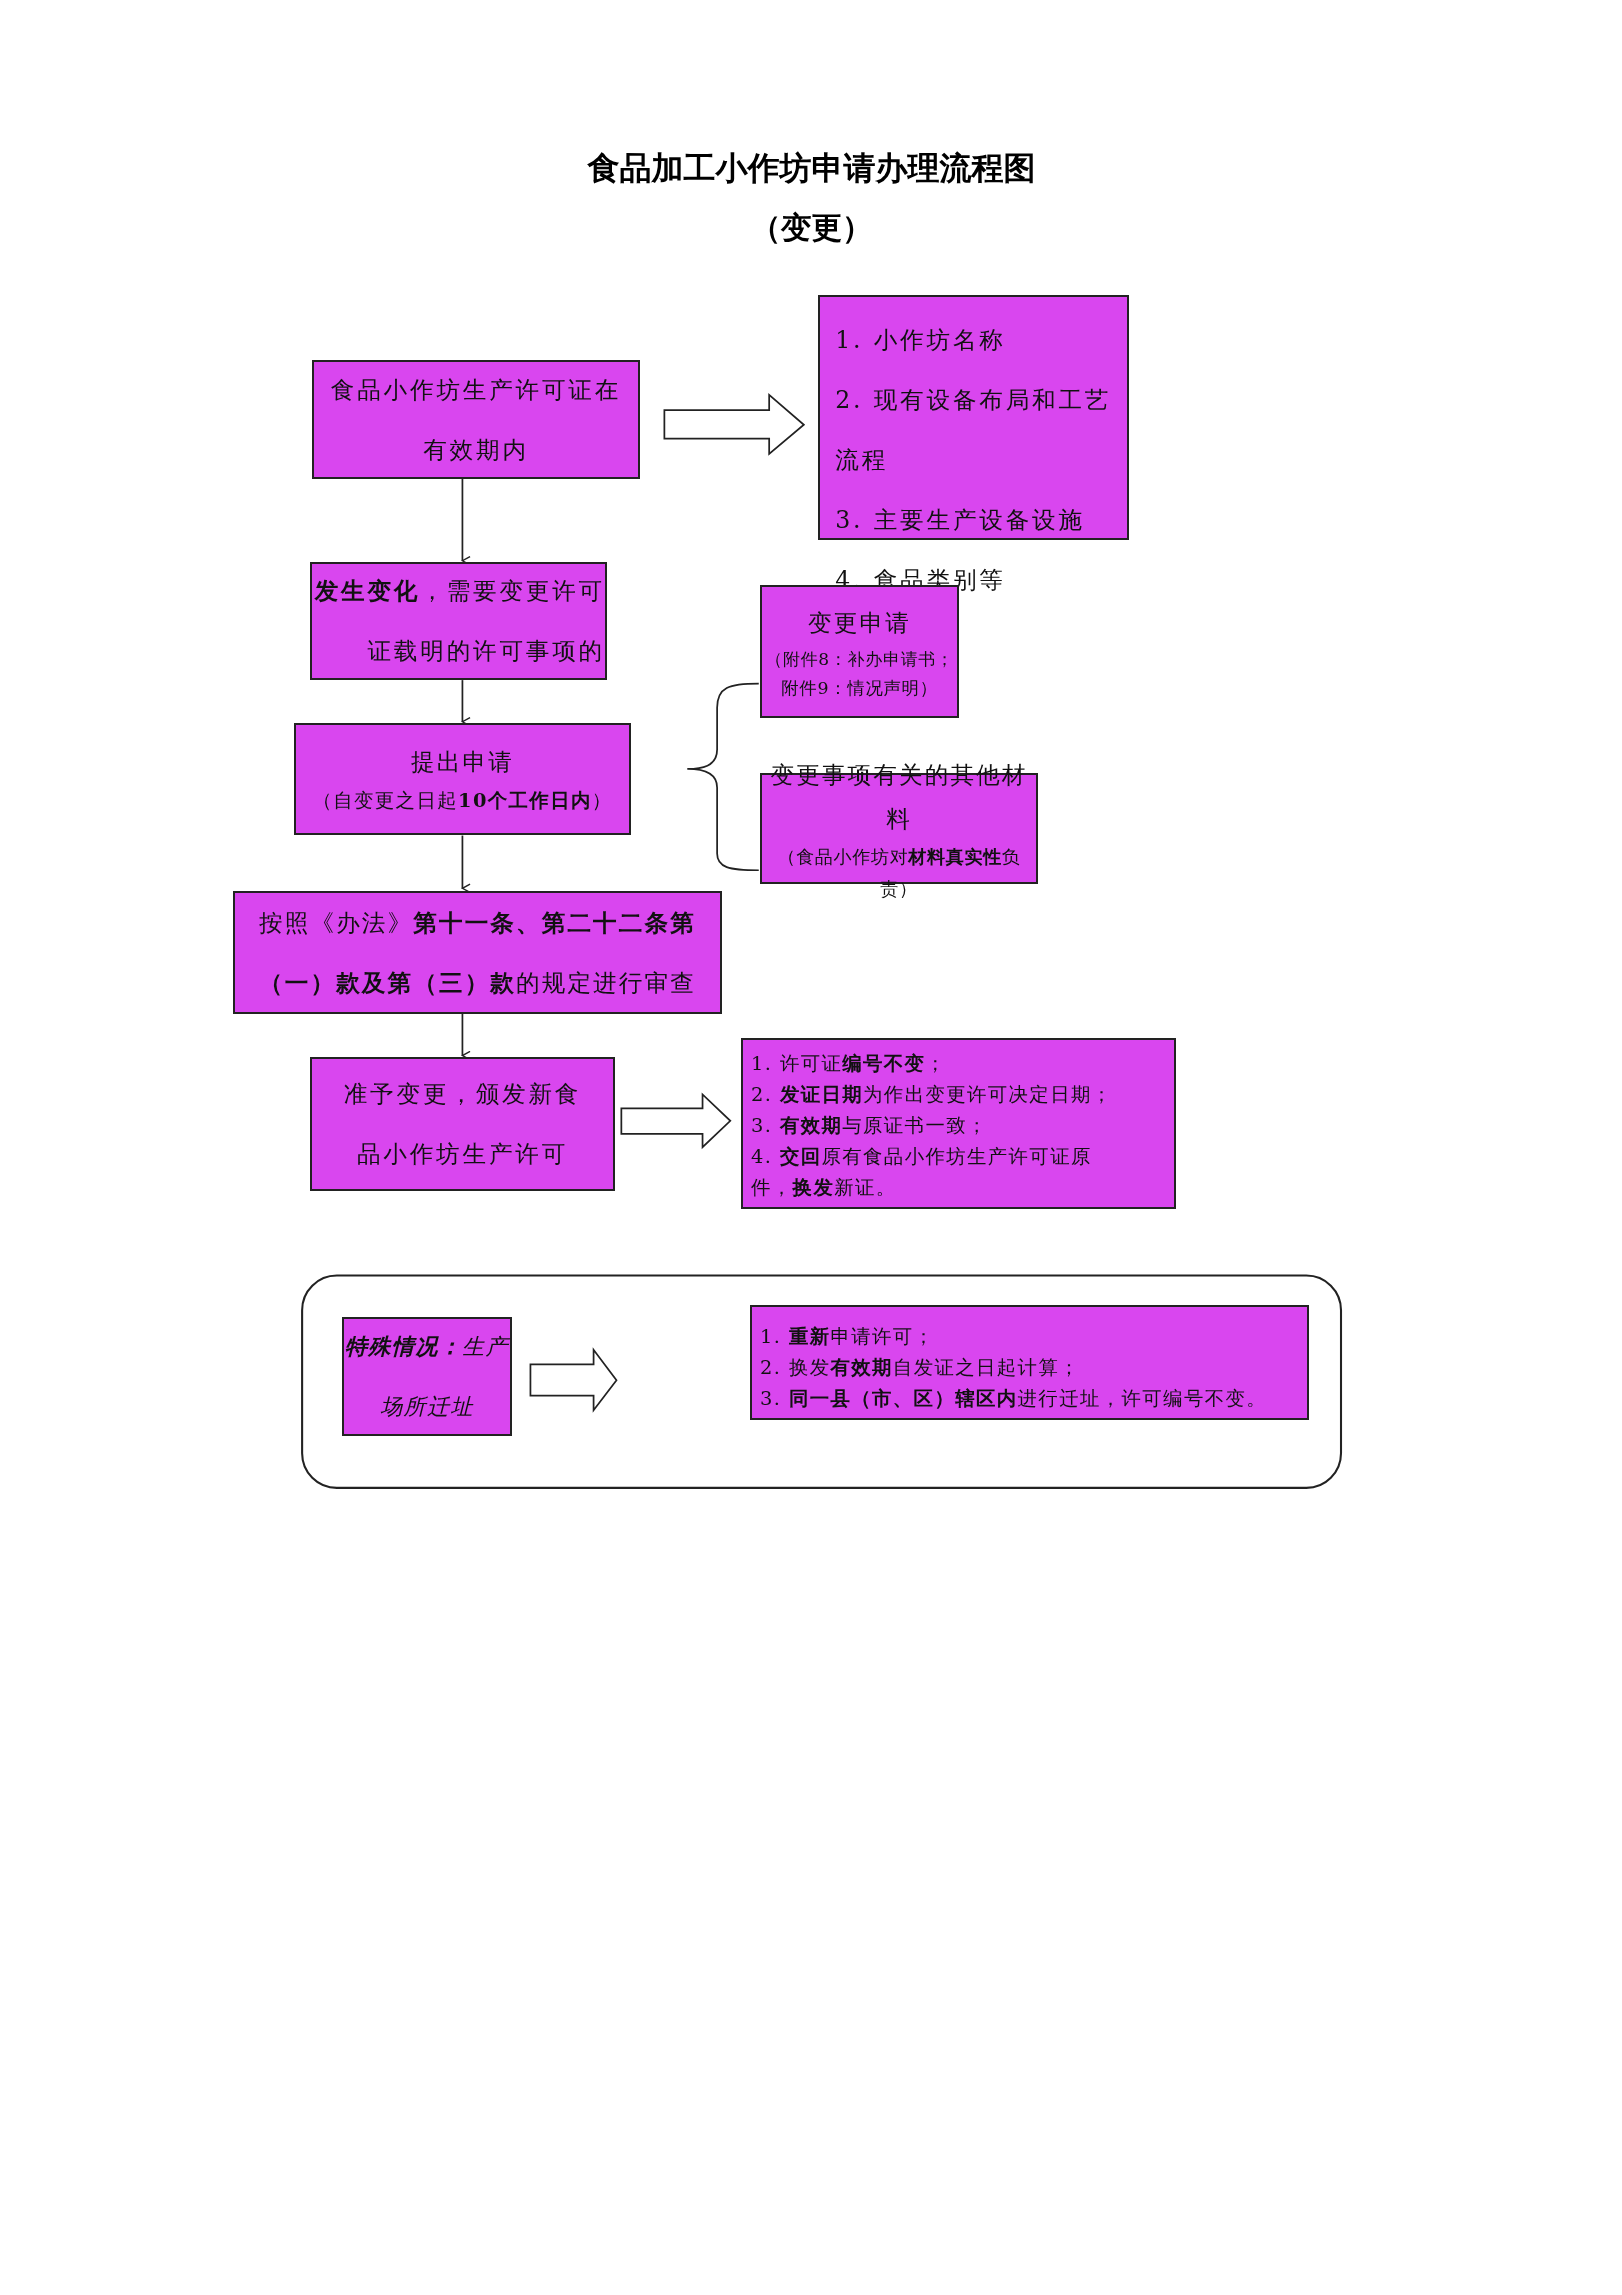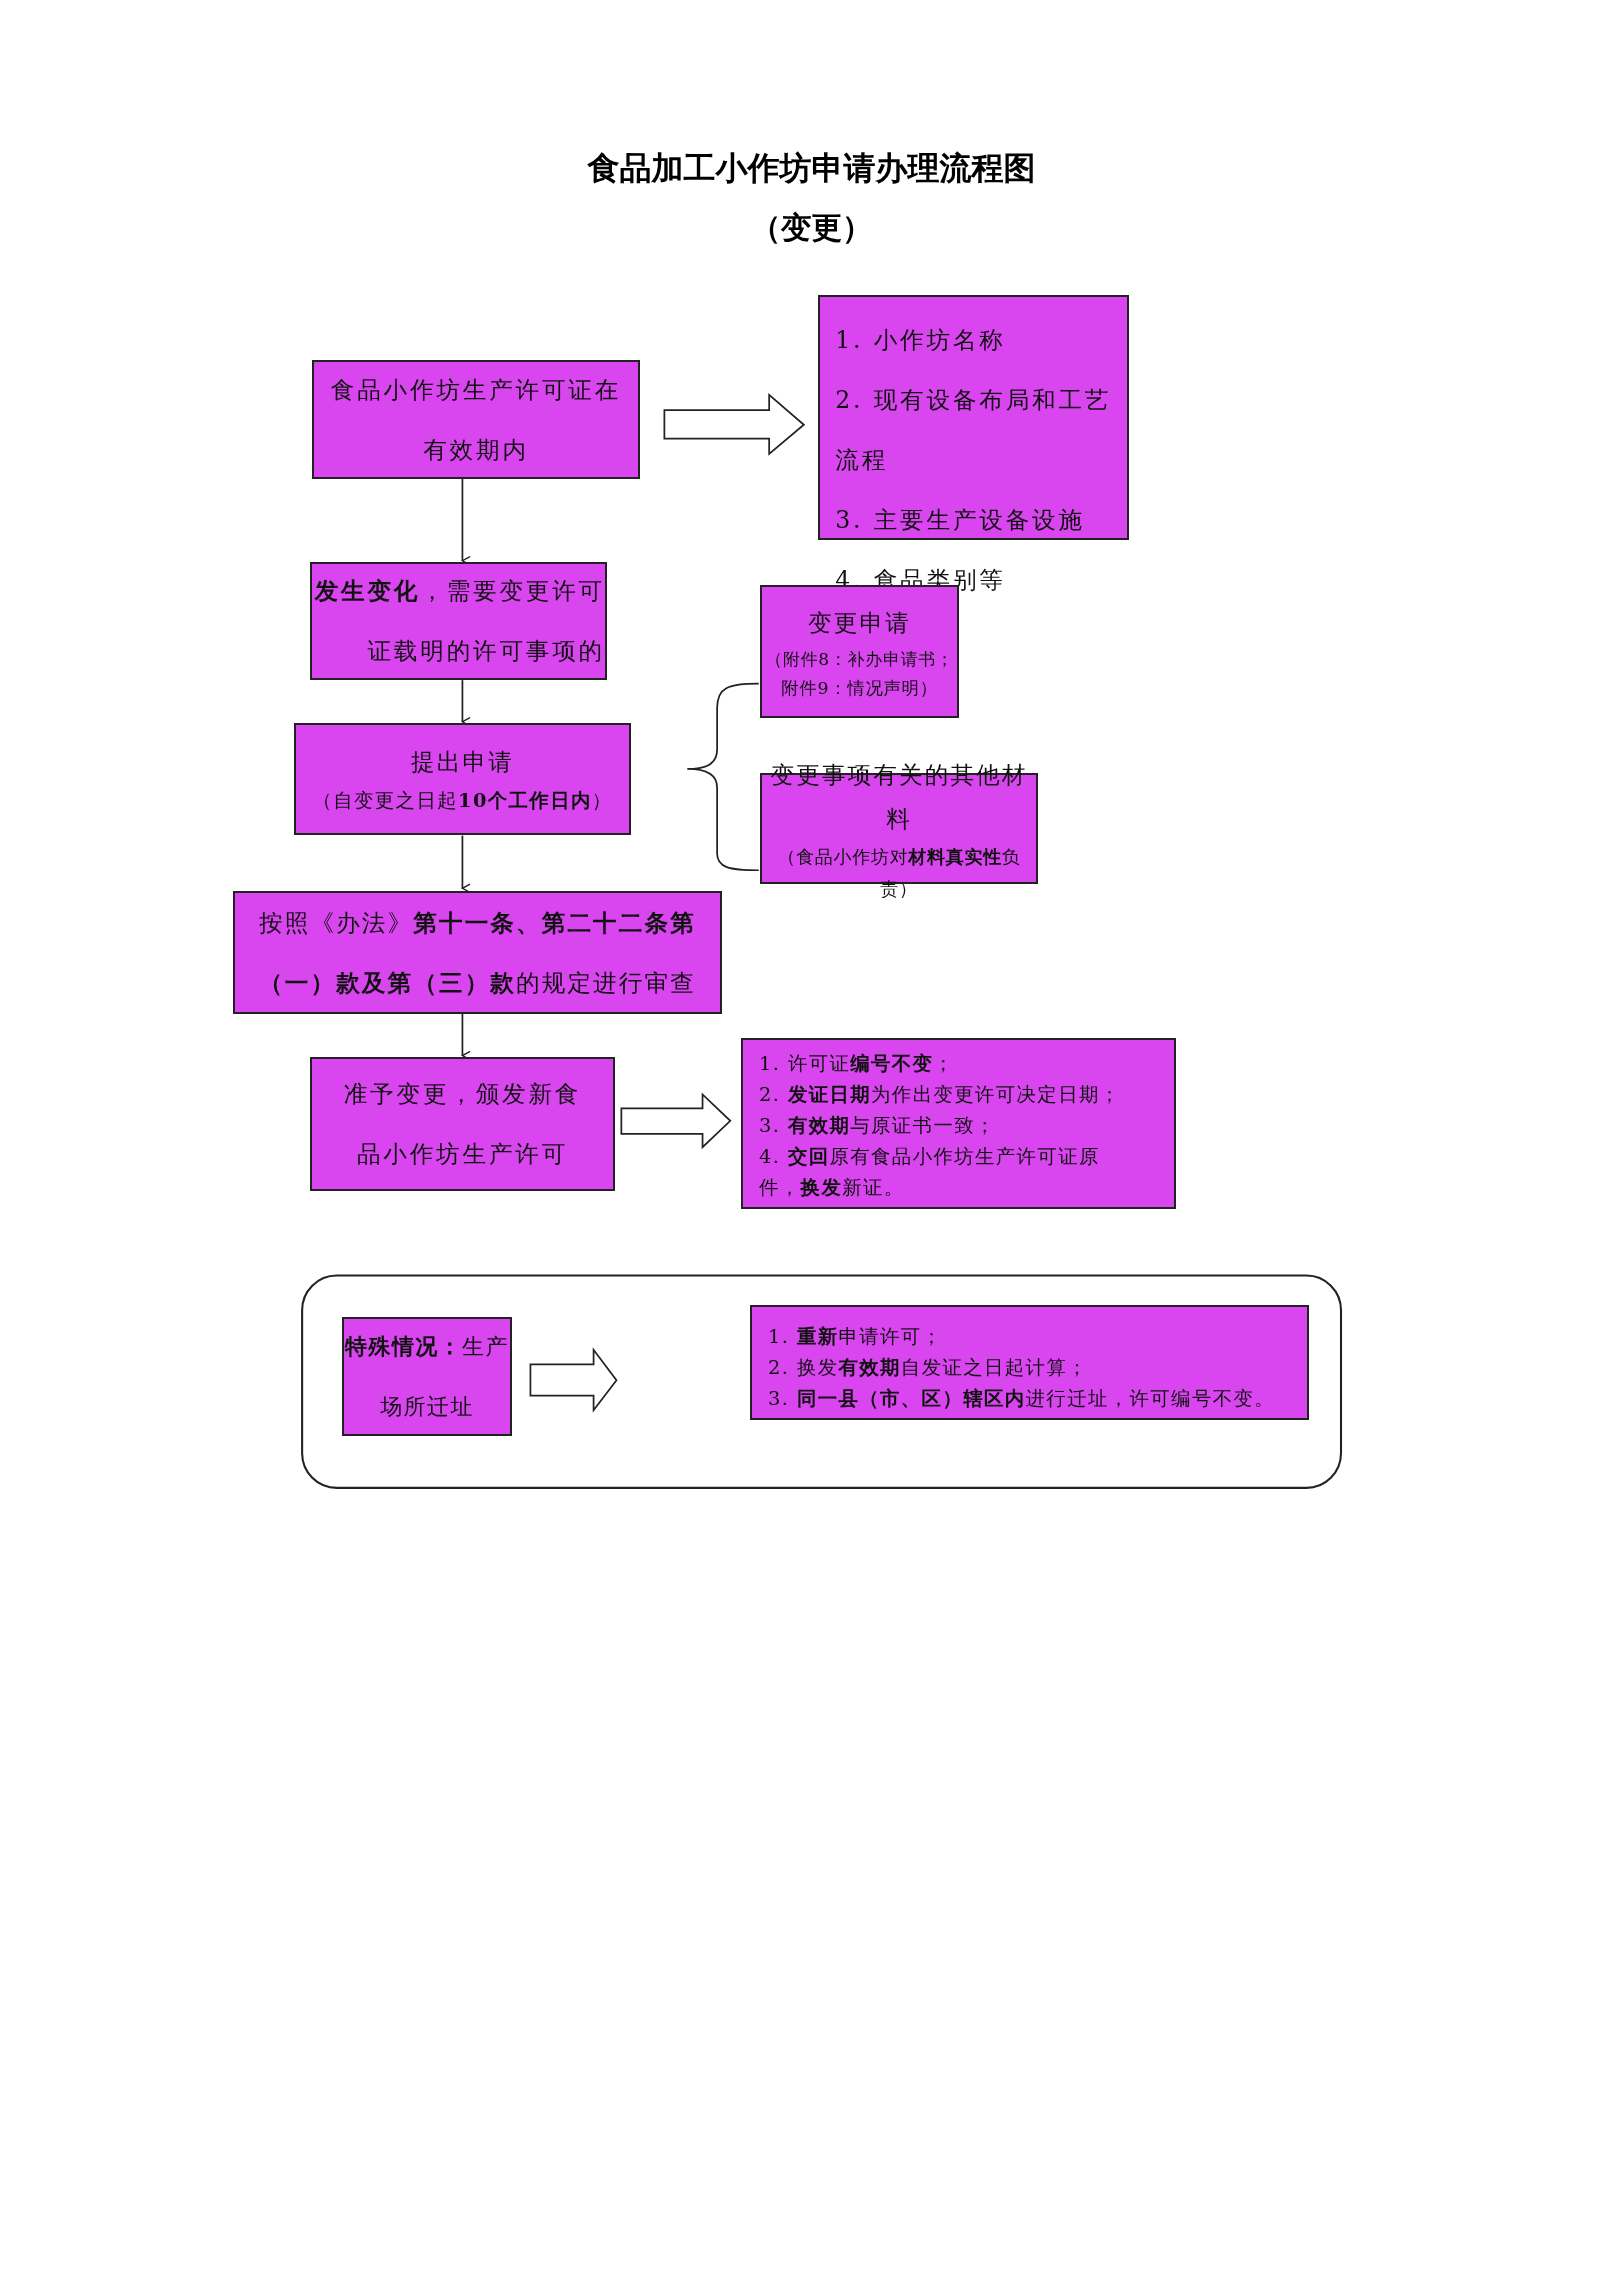--- a/index.html
+++ b/index.html
@@ -7,21 +7,21 @@
            font-family: "DejaVu Serif", "Liberation Serif", serif; color: #111; }
     .abs { position: absolute; box-sizing: border-box; }
     .title { left: 0; width: 1623px; text-align: center; font-weight: bold;
              font-family: "DejaVu Serif", "Liberation Serif", serif; color: #000; }
     .box { border: 2.1px solid #222; background: #d946ef; }
     .center-text { display: flex; flex-direction: column; justify-content: center; align-items: center; text-align: center; }
     .big { font-size: 23.6px; letter-spacing: 2.8px; line-height: 60px; }
     .mid { font-size: 23.6px; letter-spacing: 2.1px; }
     .small { font-size: 19.4px; letter-spacing: 1.4px; }
     .list-big { font-size: 23.6px; letter-spacing: 2.8px; line-height: 60px; padding-left: 15.3px; padding-top: 12.5px; }
-    .list-small { font-size: 19.4px; letter-spacing: 1.4px; line-height: 31px; padding-left: 16px; padding-top: 8.3px; }
+    .list-small { font-size: 19.4px; letter-spacing: 1.4px; line-height: 31px; padding-left: 8px; padding-top: 8.3px; }
     b, .b { font-weight: bold; }
     svg { position: absolute; left: 0; top: 0; }
   </style>
 </head>
 <body>
 
 <svg width="1623" height="2295" viewBox="0 0 2338 3307">
   <defs>
     <marker id="ah" markerWidth="14" markerHeight="14" refX="7" refY="12" orient="auto" markerUnits="userSpaceOnUse">
       <path d="M1,1 L7,12 L13,1" fill="none" stroke="#222" stroke-width="2"></path>
@@ -91,21 +91,21 @@
 </div>
 
 <div class="abs box list-small" style="left:741px; top:1038px; width:435px; height:171px;">
   <div><span>1. </span><span>许可证</span><span class="b">编号不变</span><span>；</span></div>
   <div><span>2. </span><span></span><span class="b">发证日期</span><span>为作出变更许可决定日期；</span></div>
   <div><span>3. </span><span></span><span class="b">有效期</span><span>与原证书一致；</span></div>
   <div><span>4. </span><span></span><span class="b">交回</span><span>原有食品小作坊生产许可证原</span></div>
   <div><span>件，</span><span class="b">换发</span><span>新证。</span></div>
 </div>
 
-<div class="abs box center-text big" style="left:342px; top:1317px; width:170px; height:119px; font-size:22px; letter-spacing:1.4px;">
+<div class="abs box center-text big" style="left:342px; top:1317px; width:170px; height:119px; font-size:22px; letter-spacing:1.4px;font-style:italic;">
   <div><span class="b">特殊情况：</span><span>生产</span></div>
   <div>场所迁址</div>
 </div>
 
 <div class="abs box list-small" style="left:750px; top:1305px; width:559px; height:115px; padding-top:14px; font-size:19.4px;">
   <div><span>1. </span><span></span><span class="b">重新</span><span>申请许可；</span></div>
   <div><span>2. </span><span>换发</span><span class="b">有效期</span><span>自发证之日起计算；</span></div>
   <div><span>3. </span><span></span><span class="b">同一县（市、区）辖区内</span><span>进行迁址，许可编号不变。</span></div>
 </div>
 

